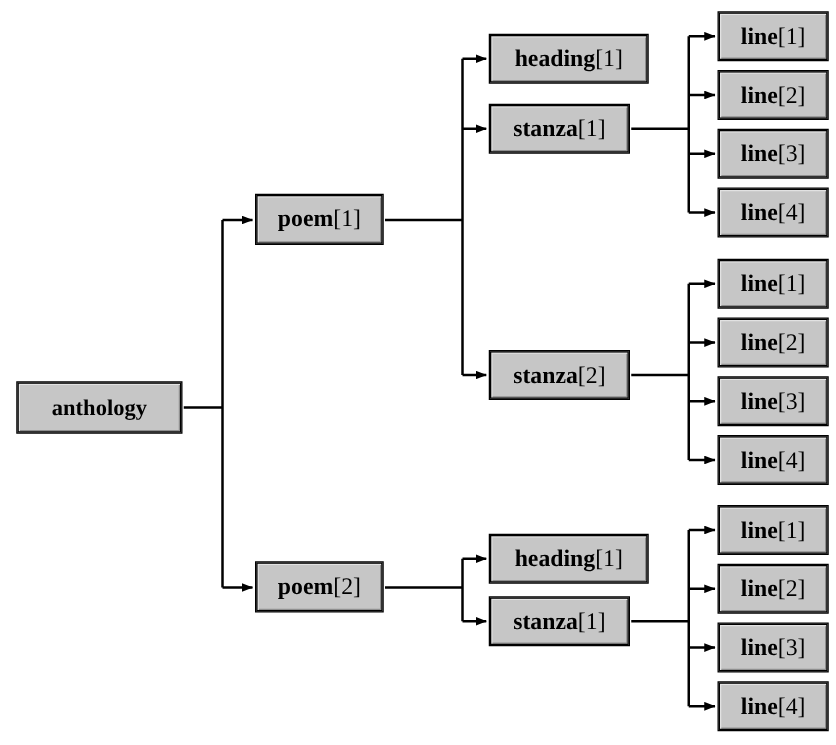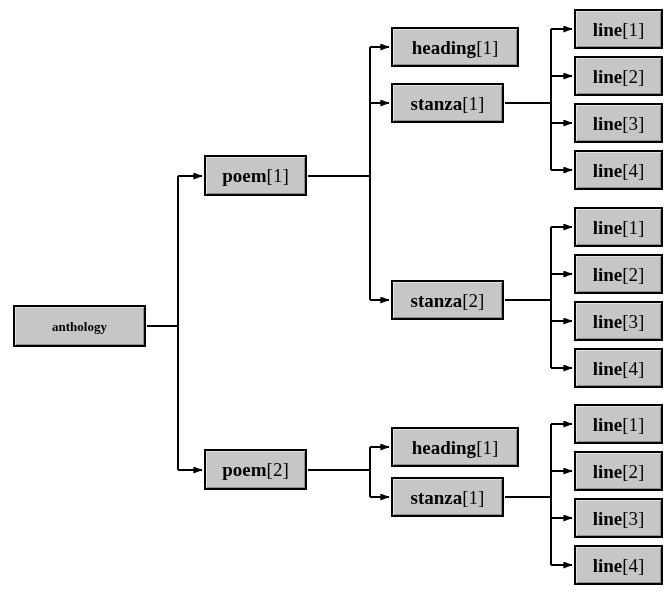--- a/index.html
+++ b/index.html
@@ -89,21 +89,21 @@
         <path d="M 505 497 H 551" stroke="#000000" stroke-width="2" fill="none"></path>
         <path d="M 551 424 V 565" stroke="#000000" stroke-width="2" fill="none"></path>
         <path d="M 551 424 H 572" stroke="#000000" stroke-width="2" fill="none" marker-end="url(#arrowhead)"></path>
         <path d="M 551 471 H 572" stroke="#000000" stroke-width="2" fill="none" marker-end="url(#arrowhead)"></path>
         <path d="M 551 518 H 572" stroke="#000000" stroke-width="2" fill="none" marker-end="url(#arrowhead)"></path>
         <path d="M 551 565 H 572" stroke="#000000" stroke-width="2" fill="none" marker-end="url(#arrowhead)"></path>
       </g>
   </svg>
   <div id="node-layer">
       <div class="node-box" style="left: 14px; top: 306px; width: 131px; height: 40px; background: rgb(198, 198, 198); border-color: rgb(0, 0, 0); color: rgb(0, 0, 0);">
-        <span class="node-label" style="font-size: 13px;">anthology</span>
+        <span class="node-label" style="font-size: 18px;">anthology</span>
       </div>
       <div class="node-box" style="left: 205px; top: 156px; width: 101px; height: 39px; background: rgb(198, 198, 198); border-color: rgb(0, 0, 0); color: rgb(0, 0, 0);">
         <span class="node-label" style="font-size: 19px;">poem</span>
         <span class="node-index" style="font-size: 19px;">[1]</span>
       </div>
       <div class="node-box" style="left: 205px; top: 450px; width: 101px; height: 39px; background: rgb(198, 198, 198); border-color: rgb(0, 0, 0); color: rgb(0, 0, 0);">
         <span class="node-label" style="font-size: 19px;">poem</span>
         <span class="node-index" style="font-size: 19px;">[2]</span>
       </div>
       <div class="node-box" style="left: 392px; top: 28px; width: 126px; height: 38px; background: rgb(198, 198, 198); border-color: rgb(0, 0, 0); color: rgb(0, 0, 0);">

